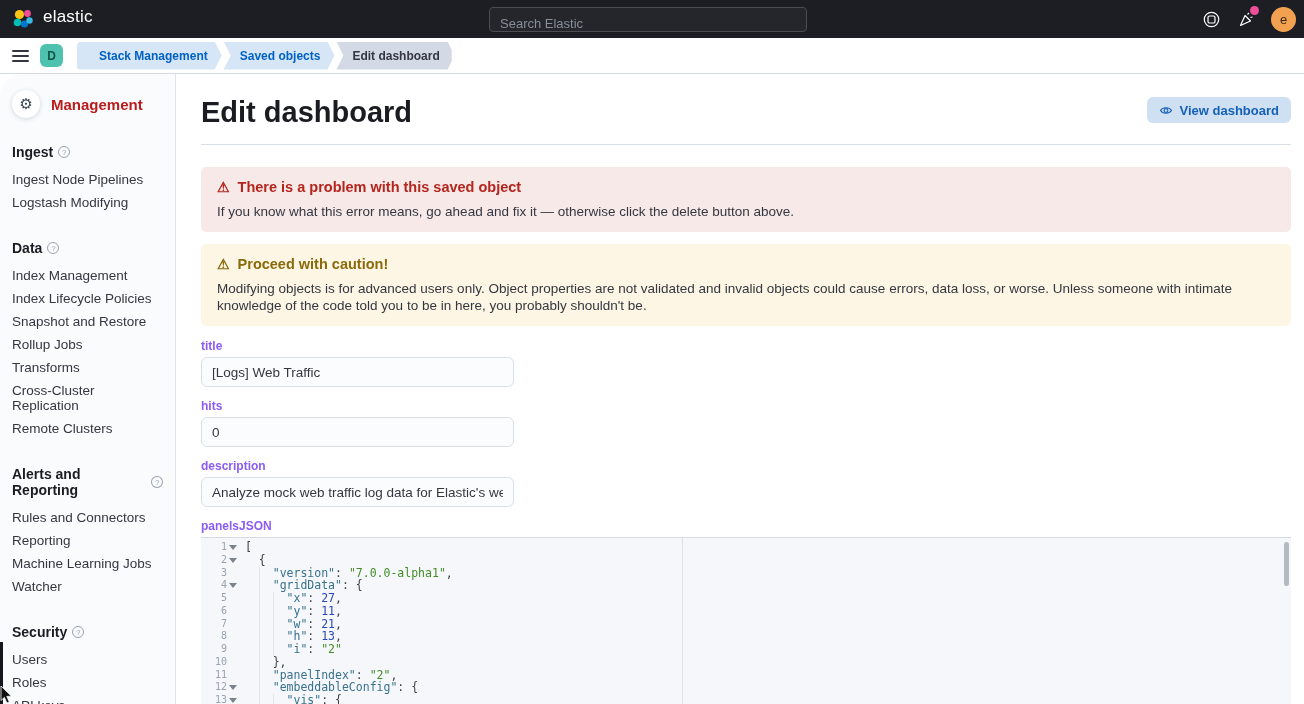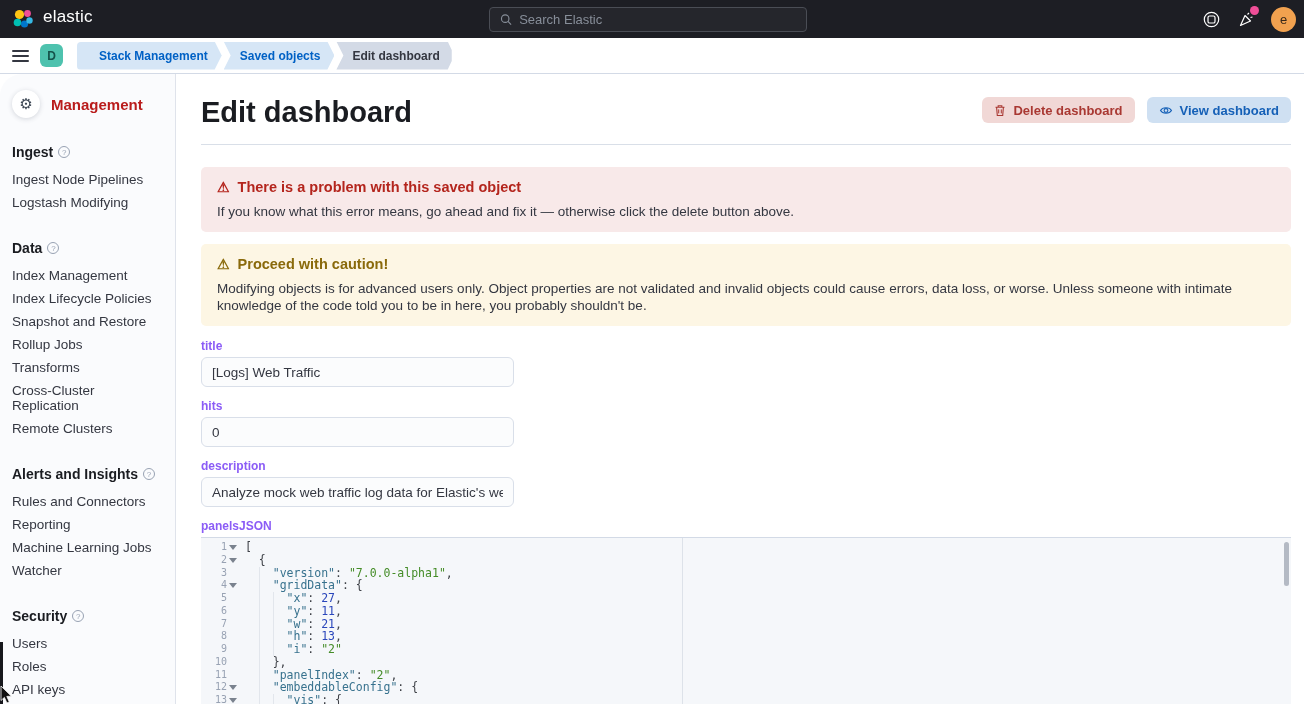--- a/index.html
+++ b/index.html
@@ -5,21 +5,21 @@
   * { margin:0; padding:0; box-sizing:border-box; }
   html,body { width:1304px; height:704px; overflow:hidden; background:#fff;
     font-family:"Liberation Sans", sans-serif; color:#343741; }
 
   
   .topbar { height:38px; background:#1D1E24; display:flex; align-items:center; position:relative; }
   .brand { display:flex; align-items:flex-start; gap:8px; padding-left:11px; }
   .brand-name { color:#fff; font-size:17px; letter-spacing:.2px; }
   .searchbox { position:absolute; left:489px; top:7px; width:318px; height:25px;
     background:#25262C; border:1px solid #4A4D55; border-radius:4px;
-    display:flex; align-items:center; gap:7px; padding:0 10px; }
+    display:flex; align-items:center; gap:7px; padding:0 10px;flex-direction:column; }
   .searchbox input { background:transparent; border:none; outline:none; color:#D4DAE5;
     font-size:13px; width:100%; font-family:"Liberation Sans",sans-serif; }
   .searchbox input::placeholder { color:#878E99; }
   .top-icons { position:absolute; right:0; top:0; height:38px; display:flex; align-items:center; gap:15px; padding-right:8px; }
   .icon-btn { position:relative; width:20px; height:20px; display:flex; align-items:center; justify-content:center; cursor:pointer; }
   .notif-dot { position:absolute; top:-3px; right:-3px; width:9px; height:9px; border-radius:50%; background:#F04E98; }
   .avatar { width:25px; height:25px; border-radius:50%; background:#F1A14F; color:#38281a;
     display:flex; align-items:center; justify-content:center; font-size:13px; }
 
   
@@ -184,21 +184,21 @@
           <div class="side-item">Index Management</div>
           <div class="side-item">Index Lifecycle Policies</div>
           <div class="side-item">Snapshot and Restore</div>
           <div class="side-item">Rollup Jobs</div>
           <div class="side-item">Transforms</div>
           <div class="side-item">Cross-Cluster Replication</div>
           <div class="side-item">Remote Clusters</div>
         </div>
         <div class="side-section">
           <div class="side-header">
-            <span>Alerts and Insights</span>
+            <span>Alerts and Reporting</span>
             <span class="qmark">?</span>
           </div>
           <div class="side-item">Rules and Connectors</div>
           <div class="side-item">Reporting</div>
           <div class="side-item">Machine Learning Jobs</div>
           <div class="side-item">Watcher</div>
         </div>
         <div class="side-section">
           <div class="side-header">
             <span>Security</span>
@@ -209,27 +209,20 @@
           <div class="side-item">API keys</div>
           <div class="side-item">Role Mappings</div>
         </div>
       </nav>
   </aside>
 
   <main class="main">
     <div class="header-row">
       <h1 class="page-title">Edit dashboard</h1>
       <div class="hdr-buttons">
-        <button class="btn btn-danger">
-          <svg width="12" height="13" viewBox="0 0 12 13">
-            <path d="M1.5 3.2 H10.5 M4.2 3.2 V1.8 H7.8 V3.2 M2.6 3.2 L3.3 11.5 H8.7 L9.4 3.2" fill="none" stroke="#A93832" stroke-width="1.1"></path>
-            <path d="M4.7 5.4 V9.4 M7.3 5.4 V9.4" stroke="#A93832" stroke-width="1" fill="none"></path>
-          </svg>
-          <span>Delete dashboard</span>
-        </button>
         <button class="btn btn-primary">
           <svg width="14" height="13" viewBox="0 0 14 13">
             <path d="M1.5 6.5 C3.6 2.8 10.4 2.8 12.5 6.5 C10.4 10.2 3.6 10.2 1.5 6.5 Z" fill="none" stroke="#1560B7" stroke-width="1.1"></path>
             <circle cx="7" cy="6.5" r="1.9" fill="none" stroke="#1560B7" stroke-width="1.1"></circle>
           </svg>
           <span>View dashboard</span>
         </button>
       </div>
     </div>
 

